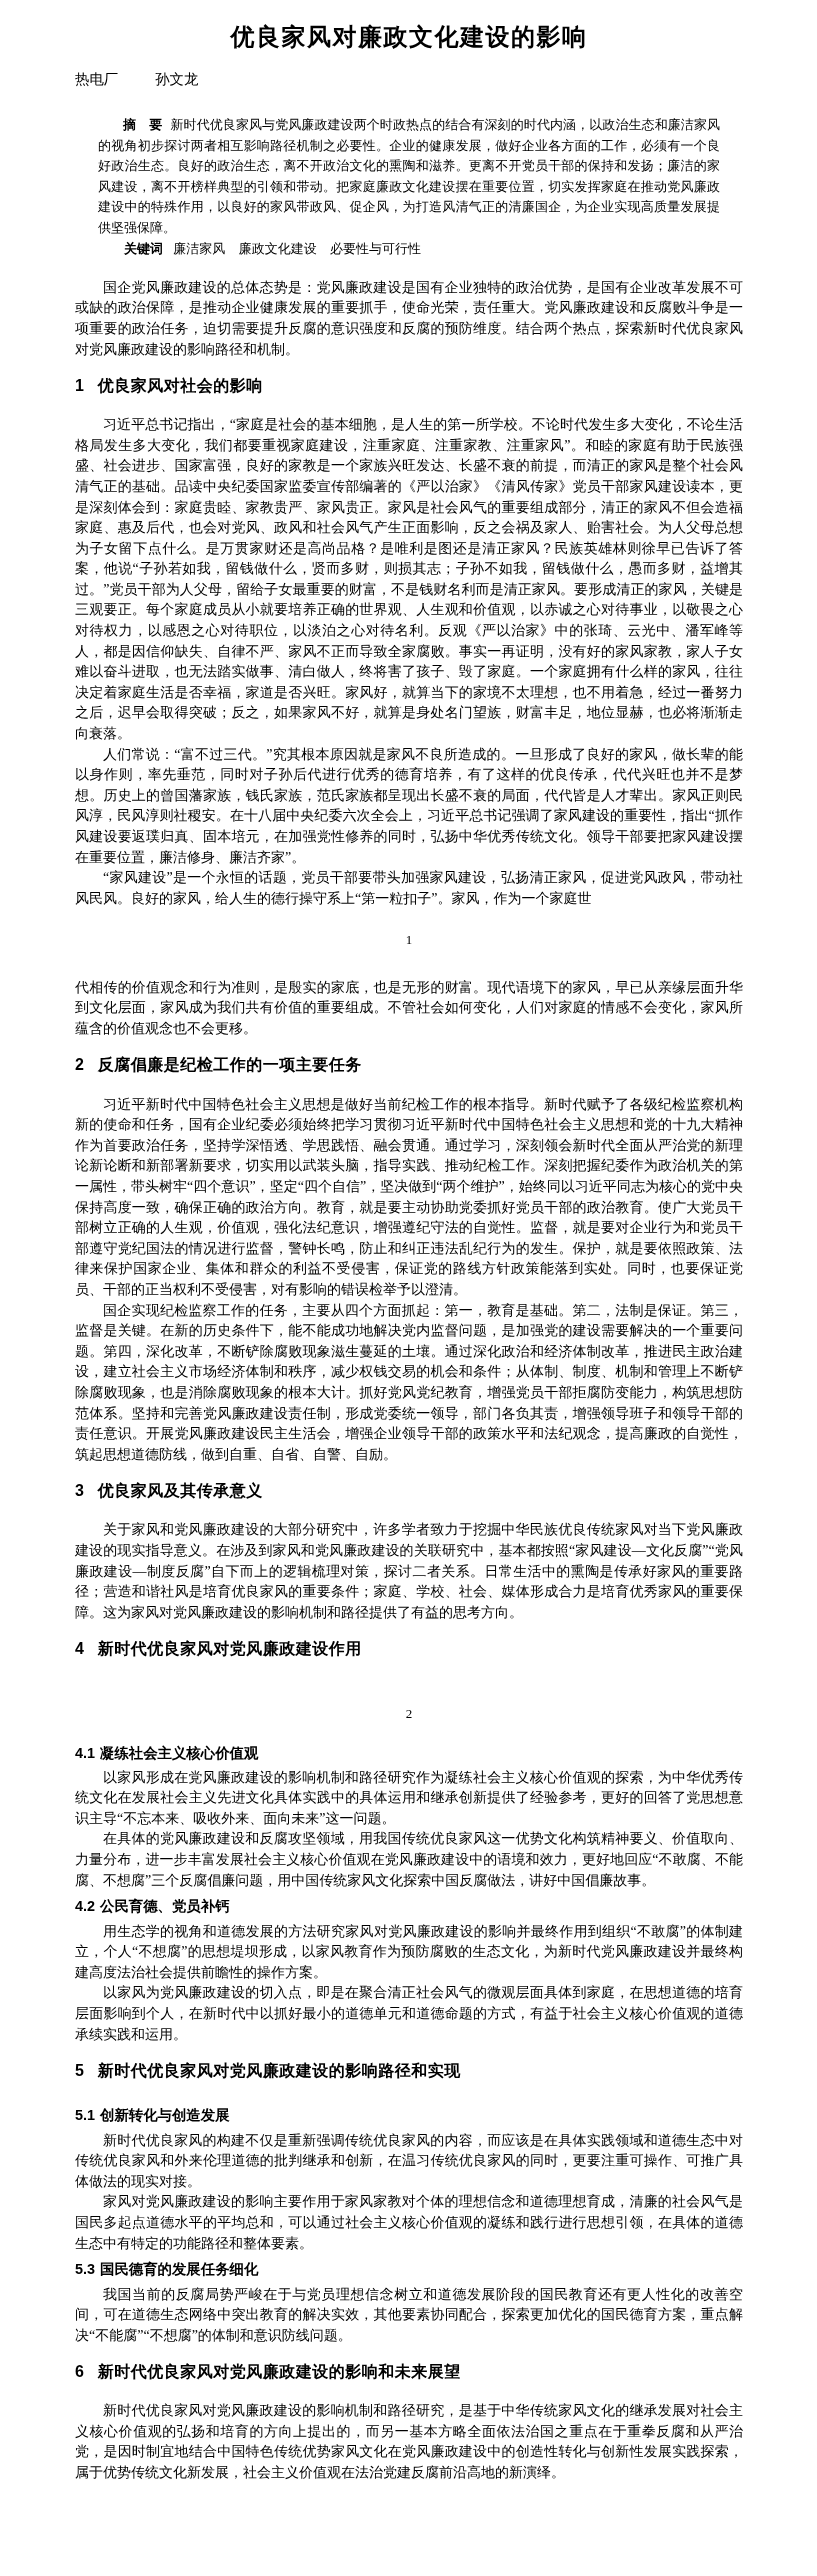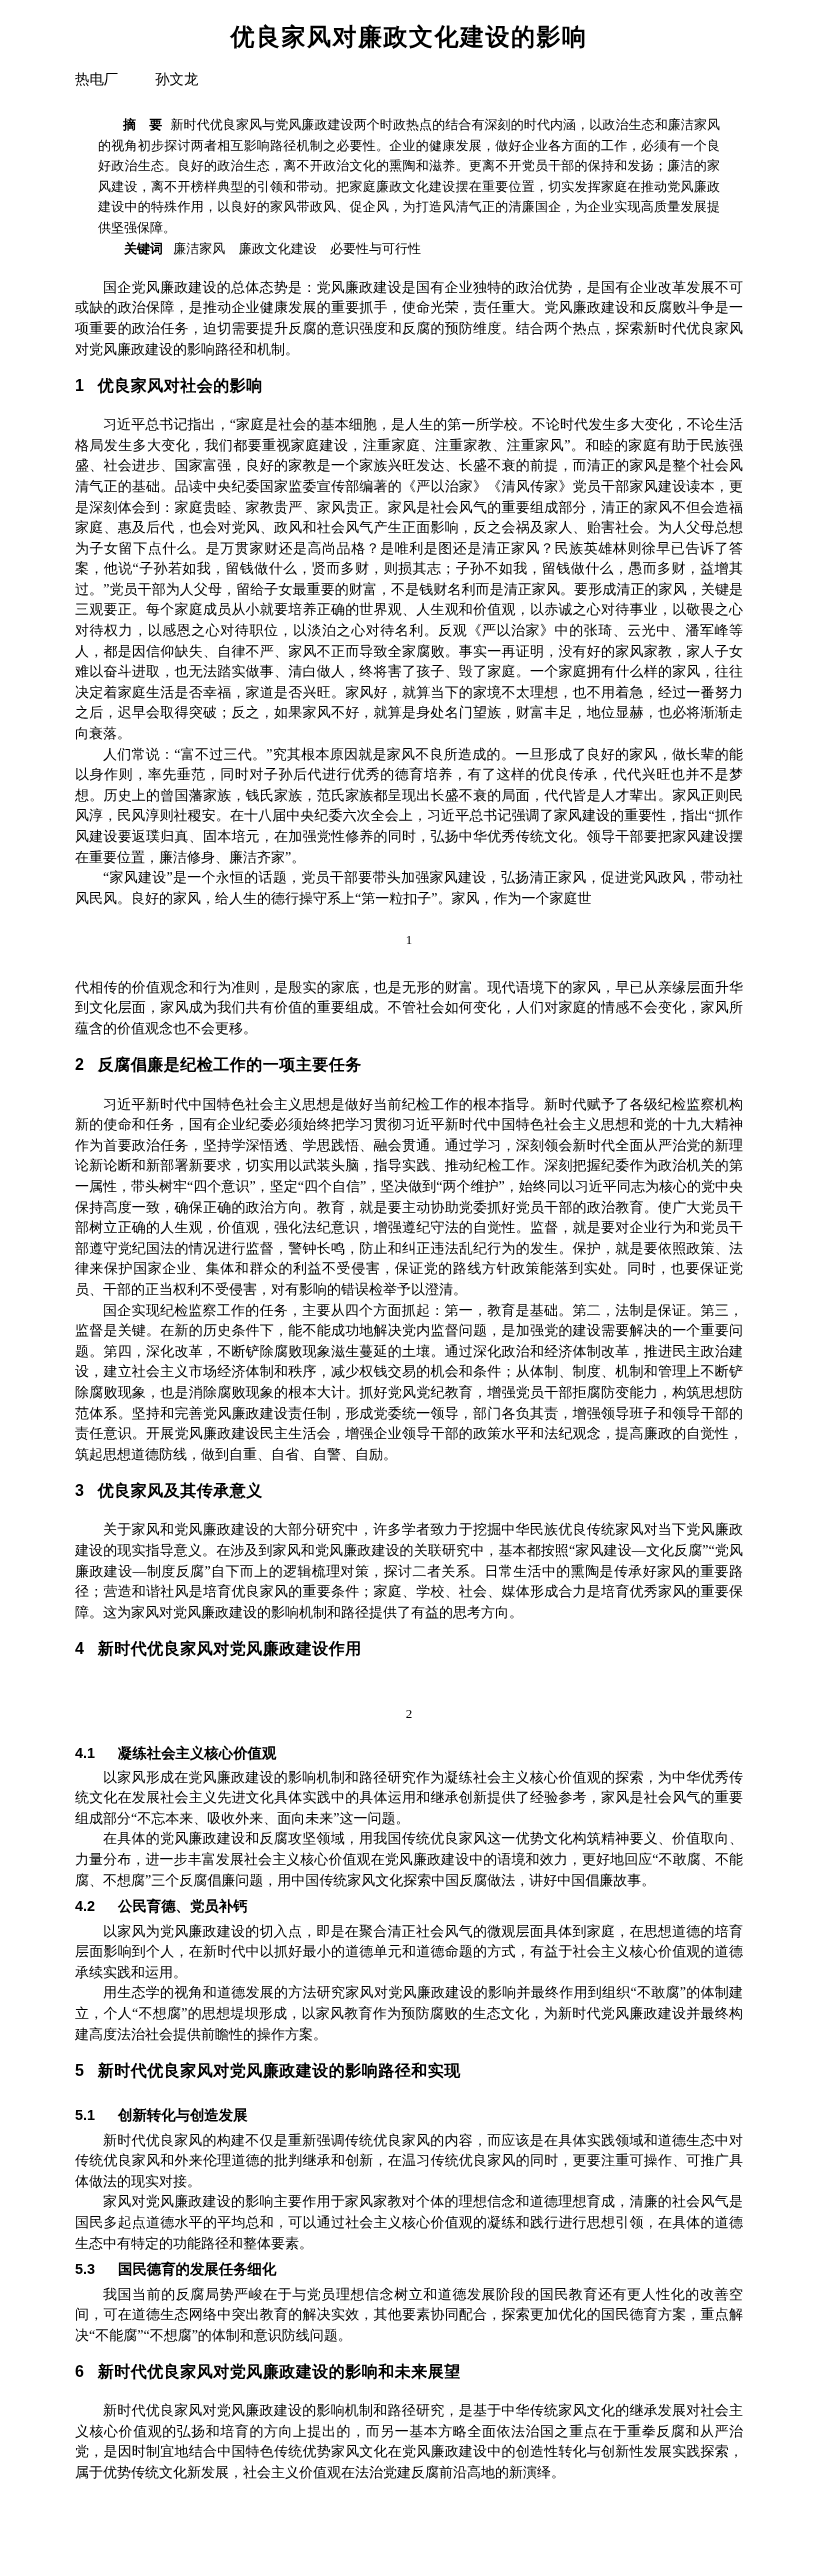--- a/index.html
+++ b/index.html
@@ -26,21 +26,21 @@
   }
   .abstract .lbl{margin-right:8.2px;}
   .keywords{margin:0 23px 18.5px 49px;font-size:13px;line-height:20.6px;}
   .keywords .lbl{margin-right:10.3px;}
   .kw-item{margin-right:13.4px;}
   .para{margin:0;font-size:14px;line-height:20.6px;text-align:justify;text-indent:28px;}
   .para.cont{text-indent:0;}
   .sec-h1{margin:15.5px 0 18.5px;font-size:16px;letter-spacing:0.5px;}
   .sec-h1 .hnum{display:inline-block;margin-right:13.4px;}
   .sec-h2{margin:6.2px 0 5.2px;font-size:14.4px;}
-  .sec-h2 .hnum{margin-right:23px;}
+  .sec-h2 .hnum{margin-right:5px;}
   .pagenum{text-align:center;font-size:13px;line-height:15.5px;}
   .pn1{margin:23px 0 30px;}
   .pn2{margin:28px 0 15.5px;}
 </style>
 </head>
 <body>
 
 <div class="page">
   <h1 class="doc-title">优良家风对廉政文化建设的影响</h1>
   <div class="byline">
@@ -61,25 +61,25 @@
     <div class="pagenum pn1">1</div>
     <p class="para cont">代相传的价值观念和行为准则，是殷实的家底，也是无形的财富。现代语境下的家风，早已从亲缘层面升华到文化层面，家风成为我们共有价值的重要组成。不管社会如何变化，人们对家庭的情感不会变化，家风所蕴含的价值观念也不会更移。</p>
     <h2 class="sec-h1"><span class="hnum">2</span><span class="htext">反腐倡廉是纪检工作的一项主要任务</span></h2>
     <p class="para">习近平新时代中国特色社会主义思想是做好当前纪检工作的根本指导。新时代赋予了各级纪检监察机构新的使命和任务，国有企业纪委必须始终把学习贯彻习近平新时代中国特色社会主义思想和党的十九大精神作为首要政治任务，坚持学深悟透、学思践悟、融会贯通。通过学习，深刻领会新时代全面从严治党的新理论新论断和新部署新要求，切实用以武装头脑，指导实践、推动纪检工作。深刻把握纪委作为政治机关的第一属性，带头树牢“四个意识”，坚定“四个自信”，坚决做到“两个维护”，始终同以习近平同志为核心的党中央保持高度一致，确保正确的政治方向。教育，就是要主动协助党委抓好党员干部的政治教育。使广大党员干部树立正确的人生观，价值观，强化法纪意识，增强遵纪守法的自觉性。监督，就是要对企业行为和党员干部遵守党纪国法的情况进行监督，警钟长鸣，防止和纠正违法乱纪行为的发生。保护，就是要依照政策、法律来保护国家企业、集体和群众的利益不受侵害，保证党的路线方针政策能落到实处。同时，也要保证党员、干部的正当权利不受侵害，对有影响的错误检举予以澄清。</p>
     <p class="para">国企实现纪检监察工作的任务，主要从四个方面抓起：第一，教育是基础。第二，法制是保证。第三，监督是关键。在新的历史条件下，能不能成功地解决党内监督问题，是加强党的建设需要解决的一个重要问题。第四，深化改革，不断铲除腐败现象滋生蔓延的土壤。通过深化政治和经济体制改革，推进民主政治建设，建立社会主义市场经济体制和秩序，减少权钱交易的机会和条件；从体制、制度、机制和管理上不断铲除腐败现象，也是消除腐败现象的根本大计。抓好党风党纪教育，增强党员干部拒腐防变能力，构筑思想防范体系。坚持和完善党风廉政建设责任制，形成党委统一领导，部门各负其责，增强领导班子和领导干部的责任意识。开展党风廉政建设民主生活会，增强企业领导干部的政策水平和法纪观念，提高廉政的自觉性，筑起思想道德防线，做到自重、自省、自警、自励。</p>
     <h2 class="sec-h1"><span class="hnum">3</span><span class="htext">优良家风及其传承意义</span></h2>
     <p class="para">关于家风和党风廉政建设的大部分研究中，许多学者致力于挖掘中华民族优良传统家风对当下党风廉政建设的现实指导意义。在涉及到家风和党风廉政建设的关联研究中，基本都按照“家风建设—文化反腐”“党风廉政建设—制度反腐”自下而上的逻辑梳理对策，探讨二者关系。日常生活中的熏陶是传承好家风的重要路径；营造和谐社风是培育优良家风的重要条件；家庭、学校、社会、媒体形成合力是培育优秀家风的重要保障。这为家风对党风廉政建设的影响机制和路径提供了有益的思考方向。</p>
     <h2 class="sec-h1"><span class="hnum">4</span><span class="htext">新时代优良家风对党风廉政建设作用</span></h2>
     <div class="pagenum pn2">2</div>
     <h3 class="sec-h2"><span class="hnum">4.1</span><span class="htext">凝练社会主义核心价值观</span></h3>
-    <p class="para">以家风形成在党风廉政建设的影响机制和路径研究作为凝练社会主义核心价值观的探索，为中华优秀传统文化在发展社会主义先进文化具体实践中的具体运用和继承创新提供了经验参考，家风是社会风气的重要组成部分“不忘本来、吸收外来、面向未来”这一问题。</p>
+    <p class="para">以家风形成在党风廉政建设的影响机制和路径研究作为凝练社会主义核心价值观的探索，为中华优秀传统文化在发展社会主义先进文化具体实践中的具体运用和继承创新提供了经验参考，更好的回答了党思想意识主导“不忘本来、吸收外来、面向未来”这一问题。</p>
     <p class="para">在具体的党风廉政建设和反腐攻坚领域，用我国传统优良家风这一优势文化构筑精神要义、价值取向、力量分布，进一步丰富发展社会主义核心价值观在党风廉政建设中的语境和效力，更好地回应“不敢腐、不能腐、不想腐”三个反腐倡廉问题，用中国传统家风文化探索中国反腐做法，讲好中国倡廉故事。</p>
     <h3 class="sec-h2"><span class="hnum">4.2</span><span class="htext">公民育德、党员补钙</span></h3>
+    <p class="para">用生态学的视角和道德发展的方法研究家风对党风廉政建设的影响并最终作用到组织“不敢腐”的体制建立，个人“不想腐”的思想堤坝形成，以家风教育作为预防腐败的生态文化，为新时代党风廉政建设并最终构建高度法治社会提供前瞻性的操作方案。</p>
     <p class="para">以家风为党风廉政建设的切入点，即是在聚合清正社会风气的微观层面具体到家庭，在思想道德的培育层面影响到个人，在新时代中以抓好最小的道德单元和道德命题的方式，有益于社会主义核心价值观的道德承续实践和运用。</p>
-    <p class="para">用生态学的视角和道德发展的方法研究家风对党风廉政建设的影响并最终作用到组织“不敢腐”的体制建立，个人“不想腐”的思想堤坝形成，以家风教育作为预防腐败的生态文化，为新时代党风廉政建设并最终构建高度法治社会提供前瞻性的操作方案。</p>
     <h2 class="sec-h1"><span class="hnum">5</span><span class="htext">新时代优良家风对党风廉政建设的影响路径和实现</span></h2>
     <h3 class="sec-h2"><span class="hnum">5.1</span><span class="htext">创新转化与创造发展</span></h3>
     <p class="para">新时代优良家风的构建不仅是重新强调传统优良家风的内容，而应该是在具体实践领域和道德生态中对传统优良家风和外来伦理道德的批判继承和创新，在温习传统优良家风的同时，更要注重可操作、可推广具体做法的现实对接。</p>
     <p class="para">家风对党风廉政建设的影响主要作用于家风家教对个体的理想信念和道德理想育成，清廉的社会风气是国民多起点道德水平的平均总和，可以通过社会主义核心价值观的凝练和践行进行思想引领，在具体的道德生态中有特定的功能路径和整体要素。</p>
     <h3 class="sec-h2"><span class="hnum">5.3</span><span class="htext">国民德育的发展任务细化</span></h3>
     <p class="para">我国当前的反腐局势严峻在于与党员理想信念树立和道德发展阶段的国民教育还有更人性化的改善空间，可在道德生态网络中突出教育的解决实效，其他要素协同配合，探索更加优化的国民德育方案，重点解决“不能腐”“不想腐”的体制和意识防线问题。</p>
     <h2 class="sec-h1"><span class="hnum">6</span><span class="htext">新时代优良家风对党风廉政建设的影响和未来展望</span></h2>
     <p class="para">新时代优良家风对党风廉政建设的影响机制和路径研究，是基于中华传统家风文化的继承发展对社会主义核心价值观的弘扬和培育的方向上提出的，而另一基本方略全面依法治国之重点在于重拳反腐和从严治党，是因时制宜地结合中国特色传统优势家风文化在党风廉政建设中的创造性转化与创新性发展实践探索，属于优势传统文化新发展，社会主义价值观在法治党建反腐前沿高地的新演绎。</p>
   </div>
 

